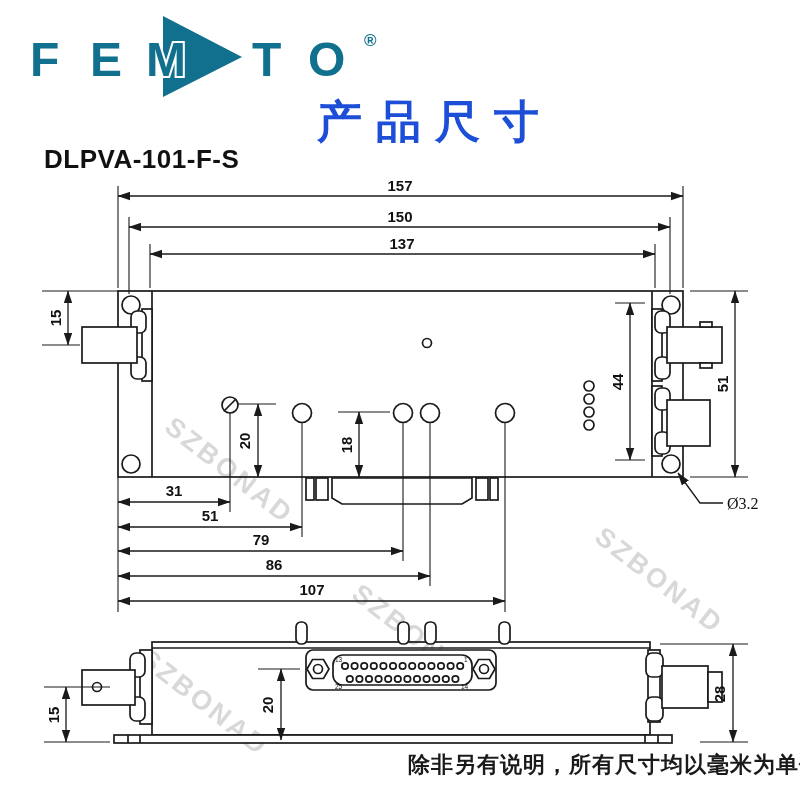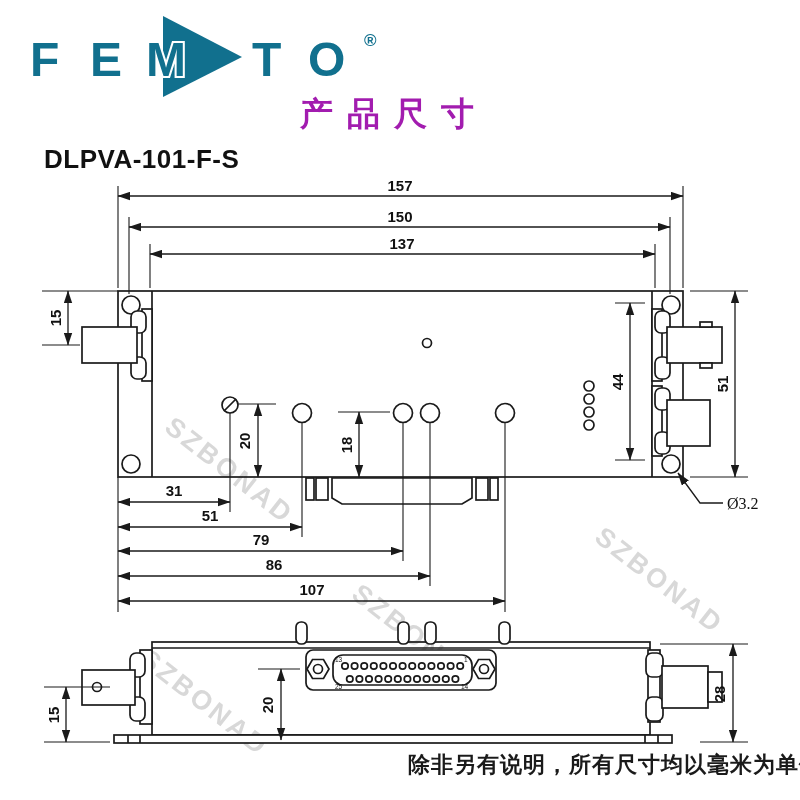--- a/index.html
+++ b/index.html
@@ -1,19 +1,19 @@
 <!DOCTYPE html>
 <html><head>
 <meta charset="utf-8">
 <style>
   html,body{margin:0;padding:0;}
   body{width:800px;height:800px;background:#ffffff;position:relative;overflow:hidden;
        font-family:"Liberation Sans", sans-serif;color:#1a1a1a;}
   .abs{position:absolute;}
-  #title{left:300px;top:92px;font-size:33px;font-weight:800;letter-spacing:14px;color:#a21caf;white-space:nowrap;}
+  #title{left:317px;top:92px;font-size:45px;font-weight:800;letter-spacing:14px;color:#1d4ed8;white-space:nowrap;}
   #model{left:44px;top:144px;font-size:26px;font-weight:600;color:#111;letter-spacing:0.5px;}
   #footnote{left:408px;top:750px;font-size:22px;font-weight:700;color:#1a1a1a;letter-spacing:1px;white-space:nowrap;}
   svg{position:absolute;left:0;top:0;}
   .ln{stroke:#1a1a1a;stroke-width:1.7;fill:none;}
   .lnf{stroke:#1a1a1a;stroke-width:1.7;fill:#ffffff;}
   .dim{stroke:#1a1a1a;stroke-width:1.3;fill:none;}
   .ext{stroke:#1a1a1a;stroke-width:1.1;fill:none;}
   .dimtxt{font-family:"Liberation Sans",sans-serif;font-size:15px;font-weight:600;fill:#111;}
   .mid{text-anchor:middle;}
   .pintxt{font-family:"Liberation Sans",sans-serif;font-size:6.5px;fill:#111;}

